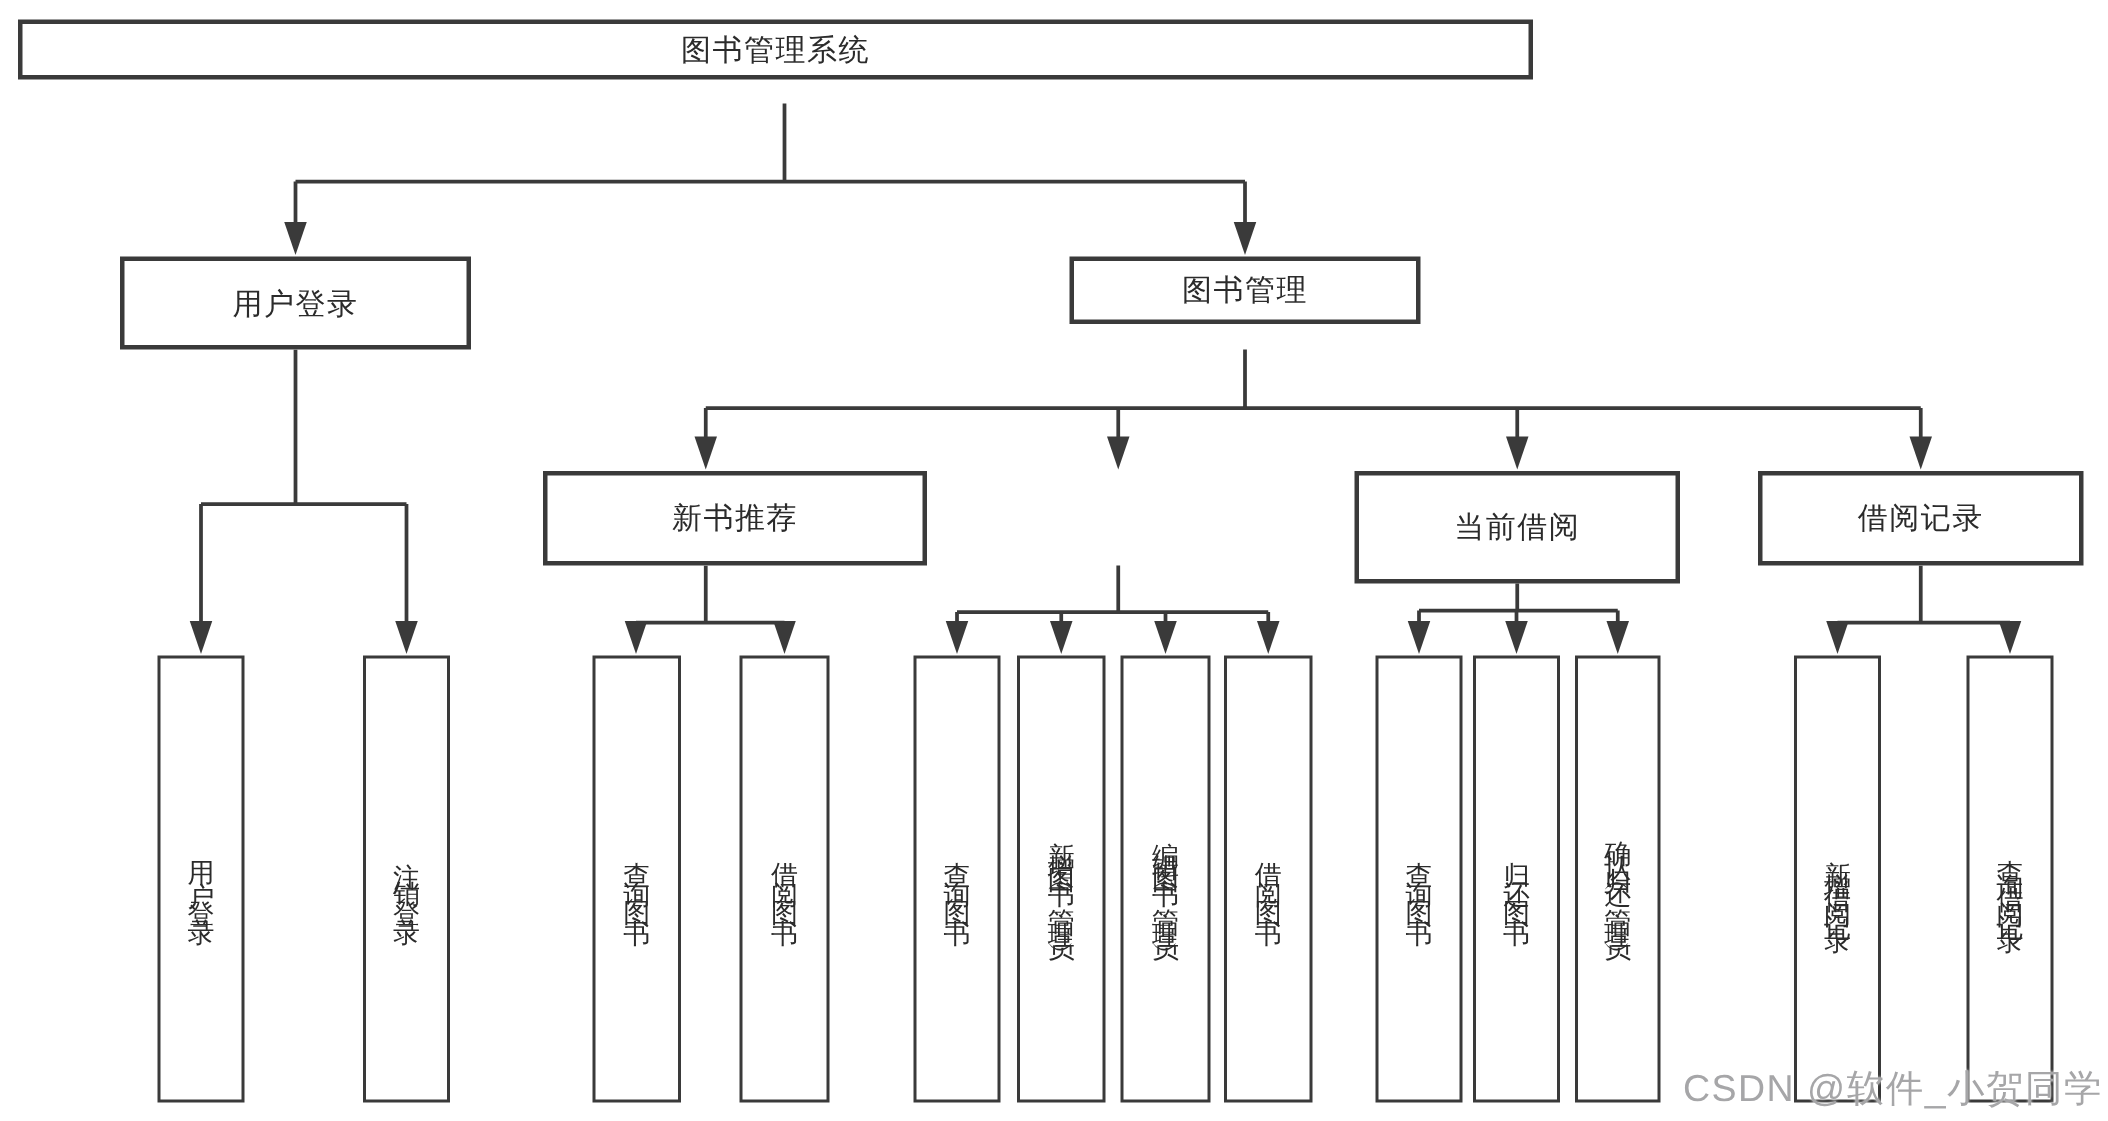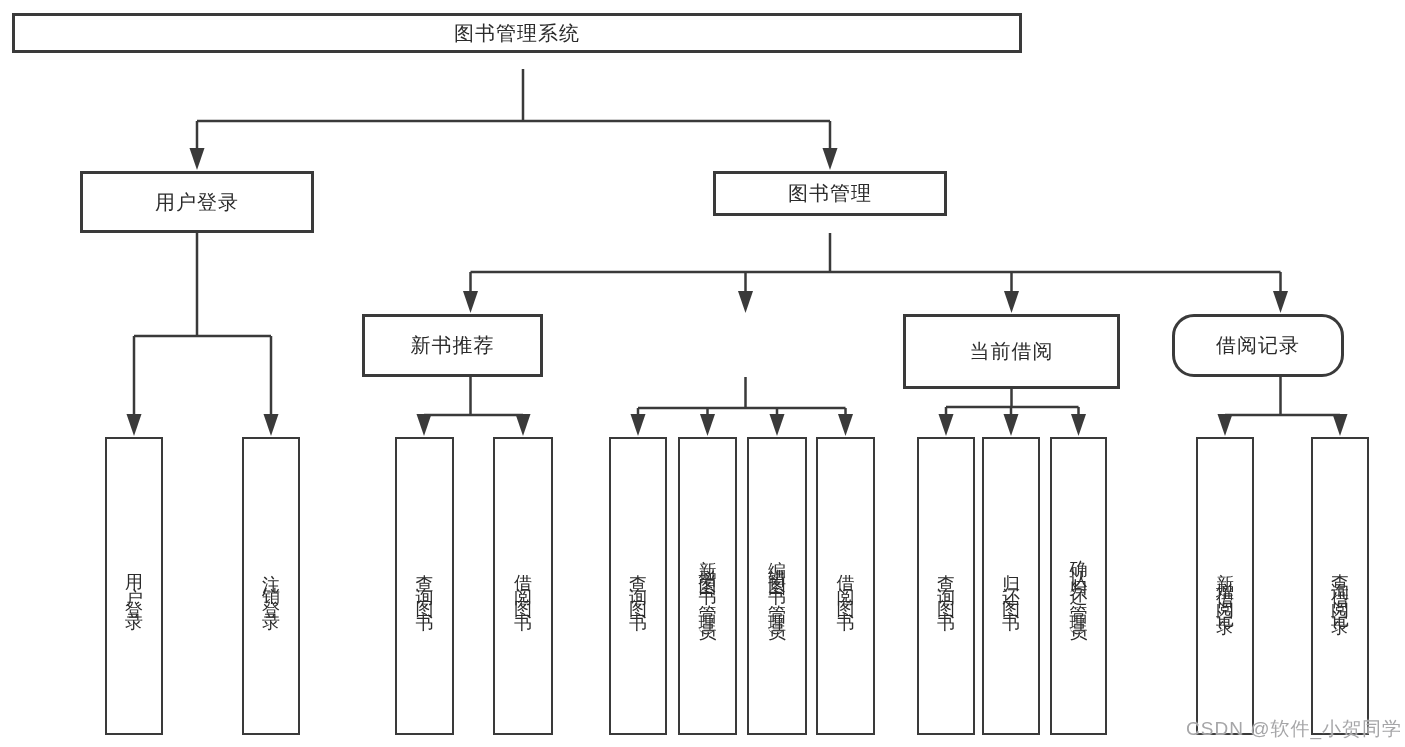--- a/index.html
+++ b/index.html
@@ -47,21 +47,21 @@
     text-orientation: mixed;
     font-size: 18px;
     letter-spacing: 13px;
     line-height: 1;
   }
   .v-node.long { letter-spacing: 9px; }
   .watermark {
     position: absolute;
     right: 3px;
     bottom: 5px;
-    font-size: 19px;
+    font-size: 25px;
     color: #a6a6a8;
     letter-spacing: 1px;
     text-shadow: 0 0 2px #ffffff;
     z-index: 2;
     white-space: nowrap;
   }
 </style>
 </head>
 <body>
 
@@ -120,23 +120,23 @@
       <polygon points="1217.5,414 1232.5,414 1225,436"></polygon>
     <line x1="1340" y1="415" x2="1340" y2="420"></line>
       <polygon points="1332.5,414 1347.5,414 1340,436"></polygon>
   </svg>
 
   <div class="node h-node" style="left:12px; top:13px; width:1010px; height:40px;">图书管理系统</div>
 
   <div class="node h-node" style="left:80px; top:171px; width:234px; height:62px;">用户登录</div>
   <div class="node h-node" style="left:713px; top:171px; width:234px; height:45px;">图书管理</div>
 
-  <div class="node h-node" style="left:362px; top:314px; width:181px; height:63px;">新书推荐</div>
+  <div class="node h-node" style="left:362px; top:314px; width:256px; height:63px;">新书推荐</div>
   <div class="node h-node" style="left:903px; top:314px; width:217px; height:75px;">当前借阅</div>
-  <div class="node h-node" style="left:1172px; top:314px; width:172px; height:63px;border-radius:22px;">借阅记录</div>
+  <div class="node h-node" style="left:1172px; top:314px; width:217px; height:63px;">借阅记录</div>
 
   <div class="node v-node" style="left:105px; top:437px; width:58px; height:298px;">用户登录</div>
   <div class="node v-node" style="left:242px; top:437px; width:58px; height:298px;">注销登录</div>
 
   <div class="node v-node" style="left:395px; top:437px; width:59px; height:298px;">查询图书</div>
   <div class="node v-node" style="left:493px; top:437px; width:60px; height:298px;">借阅图书</div>
 
   <div class="node v-node" style="left:609px; top:437px; width:58px; height:298px;">查询图书</div>
   <div class="node v-node long" style="left:678px; top:437px; width:59px; height:298px;">新增图书（管理员）</div>
   <div class="node v-node long" style="left:747px; top:437px; width:60px; height:298px;">编辑图书（管理员）</div>

